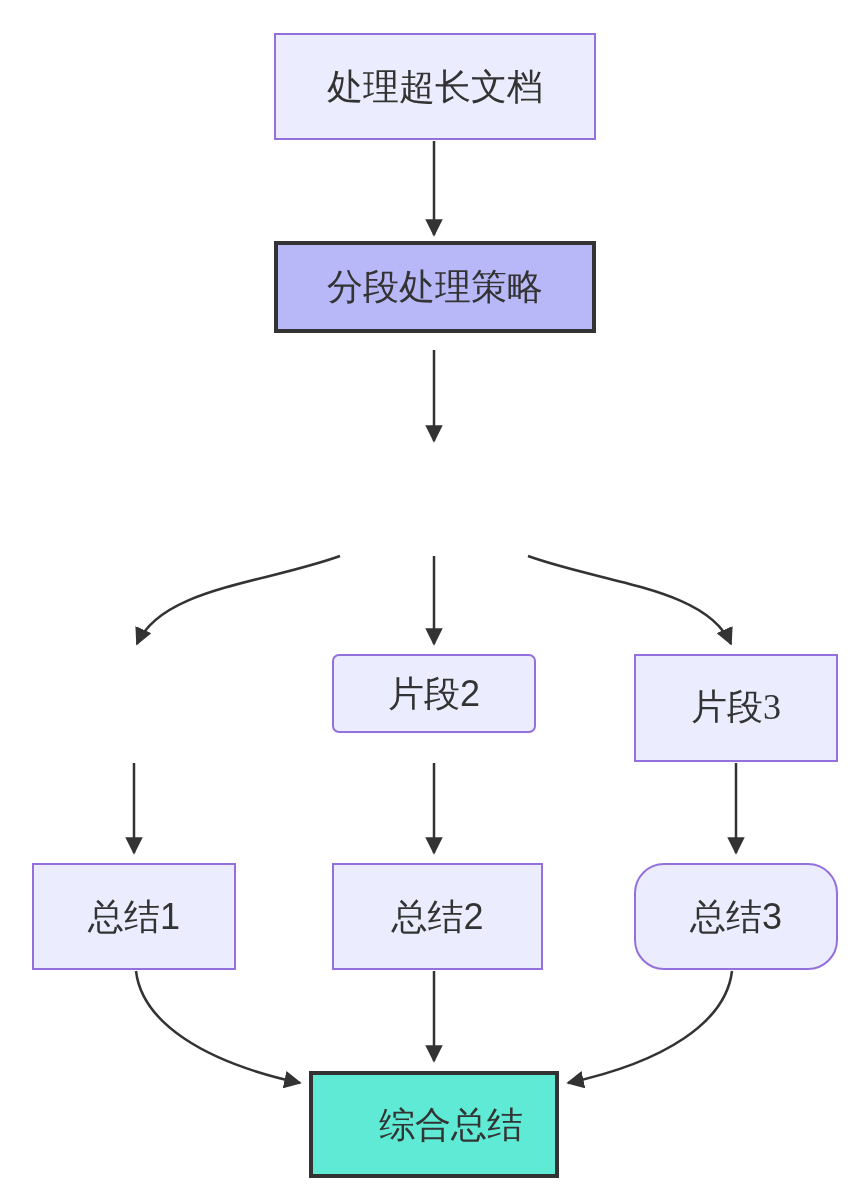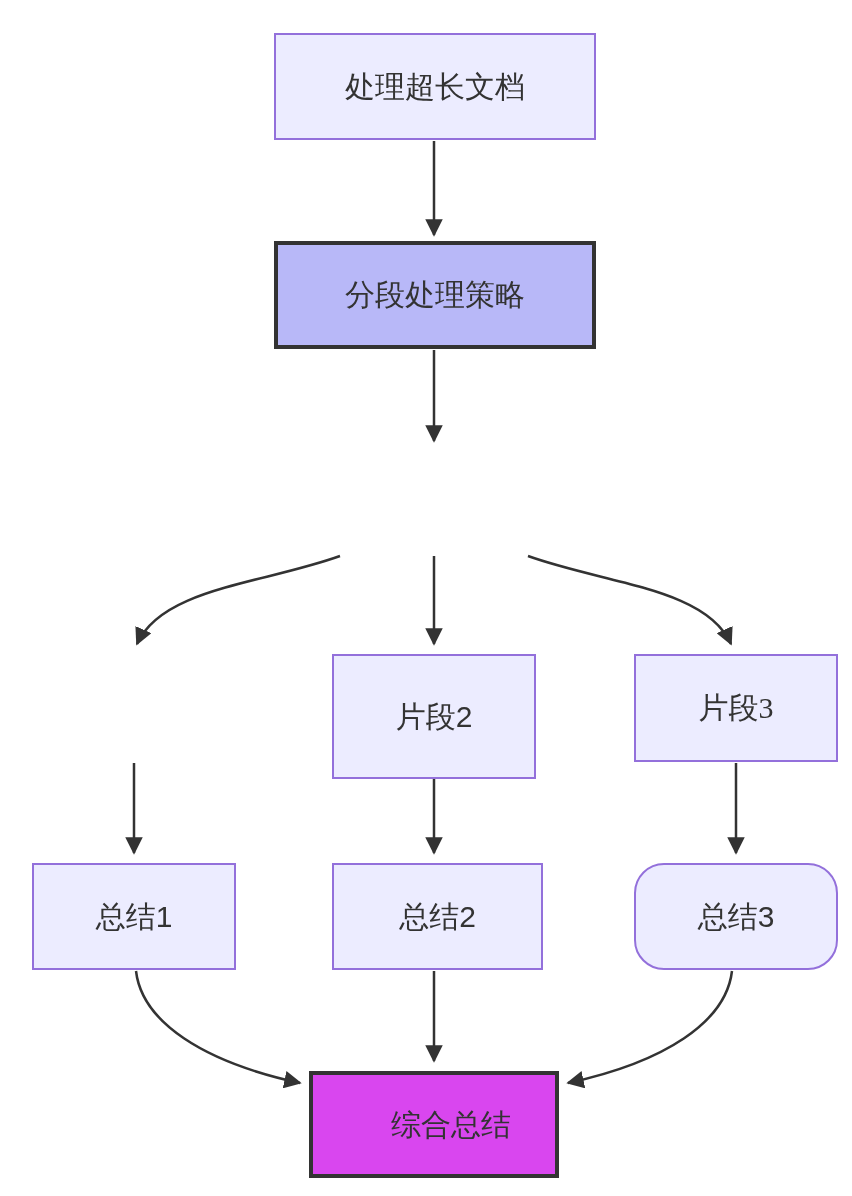--- a/index.html
+++ b/index.html
@@ -29,40 +29,40 @@
   }
   .node {
     position: absolute;
     box-sizing: border-box;
     display: flex;
     align-items: center;
     justify-content: center;
     background: #ECECFF;
     border: 2px solid #9370DB;
     color: #333333;
-    font-size: 30px;
+    font-size: 36px;
     line-height: 1.2;
     text-align: center;
     white-space: nowrap;
   }
   .node.highlight {
     background: #B8B8F8;
     border: 4px solid #333333;
   }
   .node.success {
-    background: #d946ef;
+    background: #5eead4;
     border: 4px solid #333333;
     padding-left: 34px;
   }
   
   #n-process-long-doc { left: 274px; top: 33px;  width: 322px; height: 107px; }
-  #n-strategy         { left: 274px; top: 241px; width: 322px; height: 108px; }
+  #n-strategy         { left: 274px; top: 241px; width: 322px; height: 92px; }
   #n-original-doc     { left: 310px; top: 448px; width: 248px; height: 107px; }
   #n-fragment-1       { left: 32px;  top: 654px; width: 204px; height: 108px; }
-  #n-fragment-2       { left: 332px; top: 654px; width: 204px; height: 125px; }
+  #n-fragment-2       { left: 332px; top: 654px; width: 204px; height: 79px; border-radius: 7px; }
   #n-fragment-3       { left: 634px; top: 654px; width: 204px; height: 108px; font-family: Liberation Serif, serif; }
   #n-summary-1        { left: 32px;  top: 863px; width: 204px; height: 107px; align-items: center; }
   #n-summary-2        { left: 332px; top: 863px; width: 211px; height: 107px; }
   #n-summary-3        { left: 634px; top: 863px; width: 204px; height: 107px; border-radius: 30px; }
   #n-final-summary    { left: 309px; top: 1071px; width: 250px; height: 107px; }
 </style>
 </head>
 <body>
 
 <div class="canvas">

